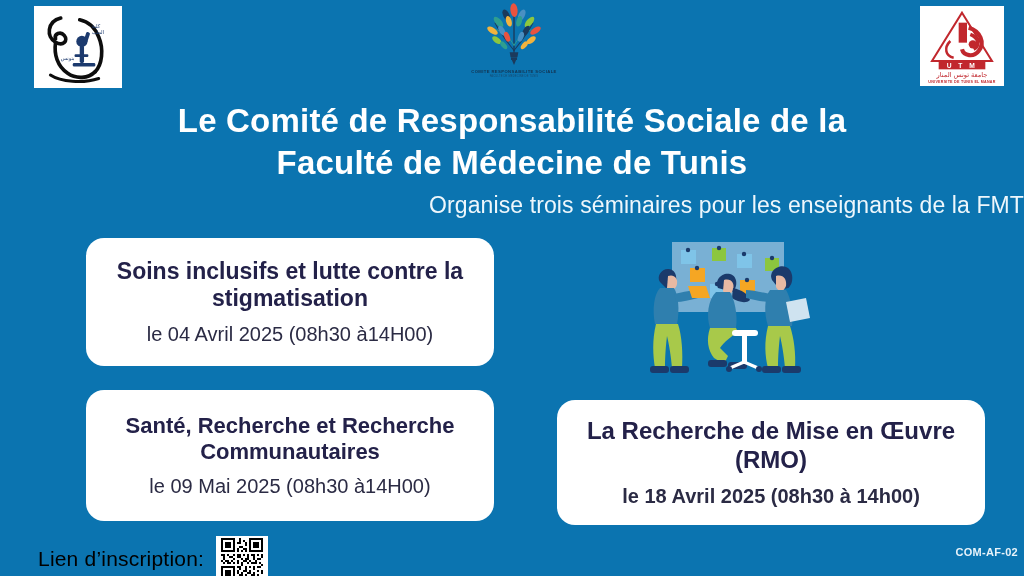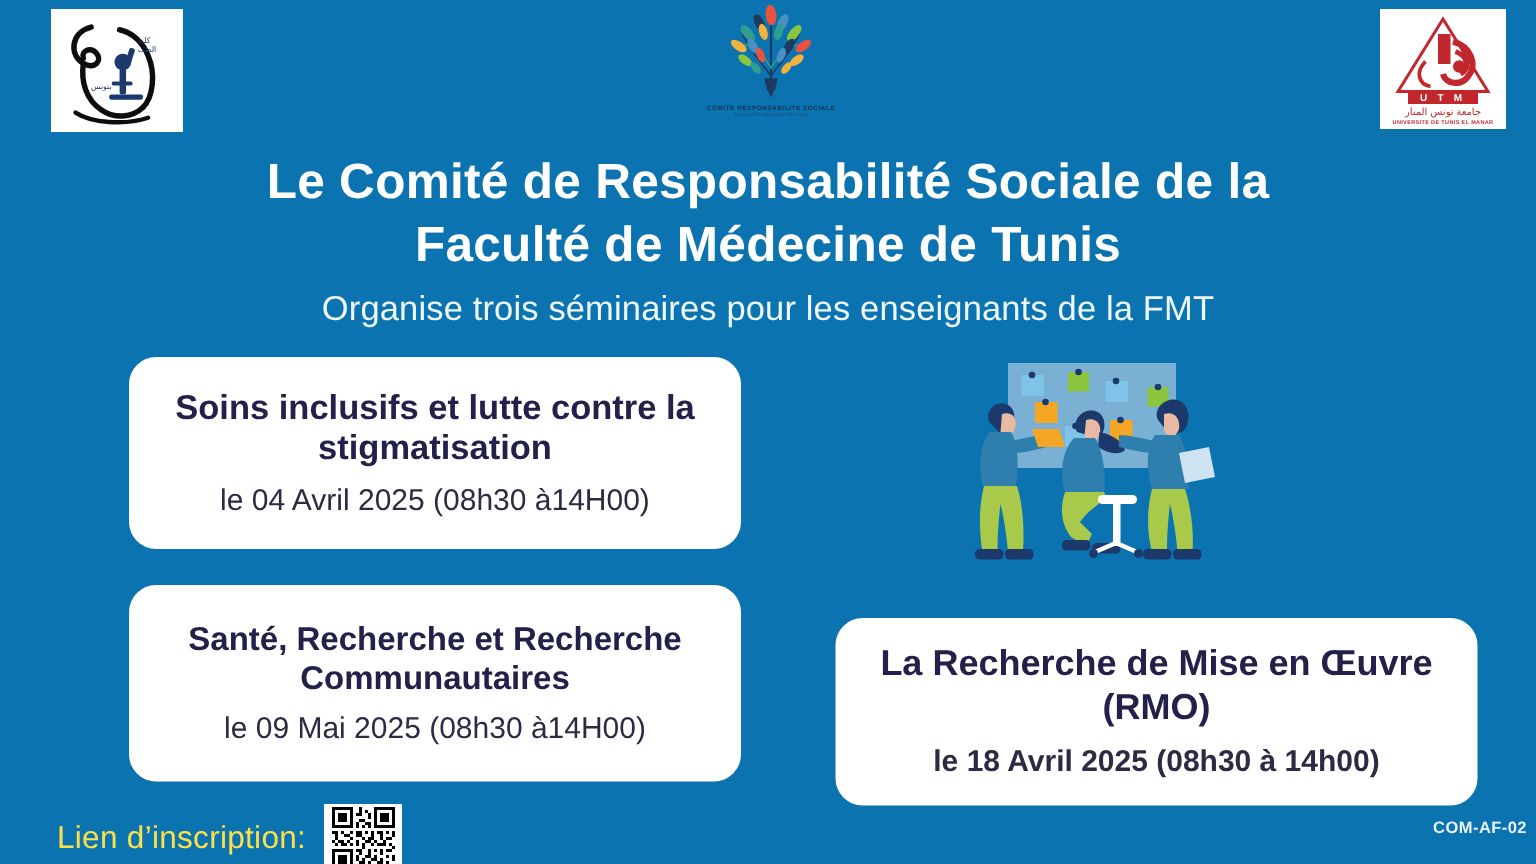--- a/index.html
+++ b/index.html
@@ -67,20 +67,21 @@
     letter-spacing: .2px;
     padding: 0 60px;
   }
   #subtitle {
     color: #eef7fc;
     font-size: 23px;
     font-weight: 300;
     line-height: 1.3;
     margin-top: 7px;
     letter-spacing: .1px;
+    text-align: right;
   }
 
   
   .card {
     position: absolute;
     background: #ffffff;
     border-radius: 18px;
     display: flex;
     flex-direction: column;
     align-items: center;
@@ -101,41 +102,41 @@
   }
 
   #card-1 { left: 86px;  top: 238px; width: 408px; height: 128px; }
   #card-1 .card-title { font-size: 23px; }
   #card-1 .card-date  { font-size: 20px; }
 
   #card-2 { left: 86px;  top: 390px; width: 408px; height: 131px; }
   #card-2 .card-title { font-size: 22px; }
   #card-2 .card-date  { font-size: 20px; }
 
-  #card-3 { left: 557px; top: 412px; width: 428px; height: 125px; }
+  #card-3 { left: 557px; top: 400px; width: 428px; height: 125px; }
   #card-3 .card-title { font-size: 24px; }
   #card-3 .card-date  { font-size: 20px; font-weight: bold; }
 
   
   #illustration {
     position: absolute;
     left: 632px; top: 232px;
     width: 216px; height: 155px;
   }
 
   
   #registration {
     position: absolute;
     left: 38px; top: 536px;
     display: flex;
     align-items: center;
     gap: 12px;
   }
   #registration-label {
-    color: #fde047;
+    color: #000000;
     font-size: 21px;
     font-weight: 300;
     letter-spacing: .2px;
     white-space: nowrap;
   }
   #qr-code {
     width: 52px; height: 46px;
     background: #ffffff;
     padding: 2px;
   }

